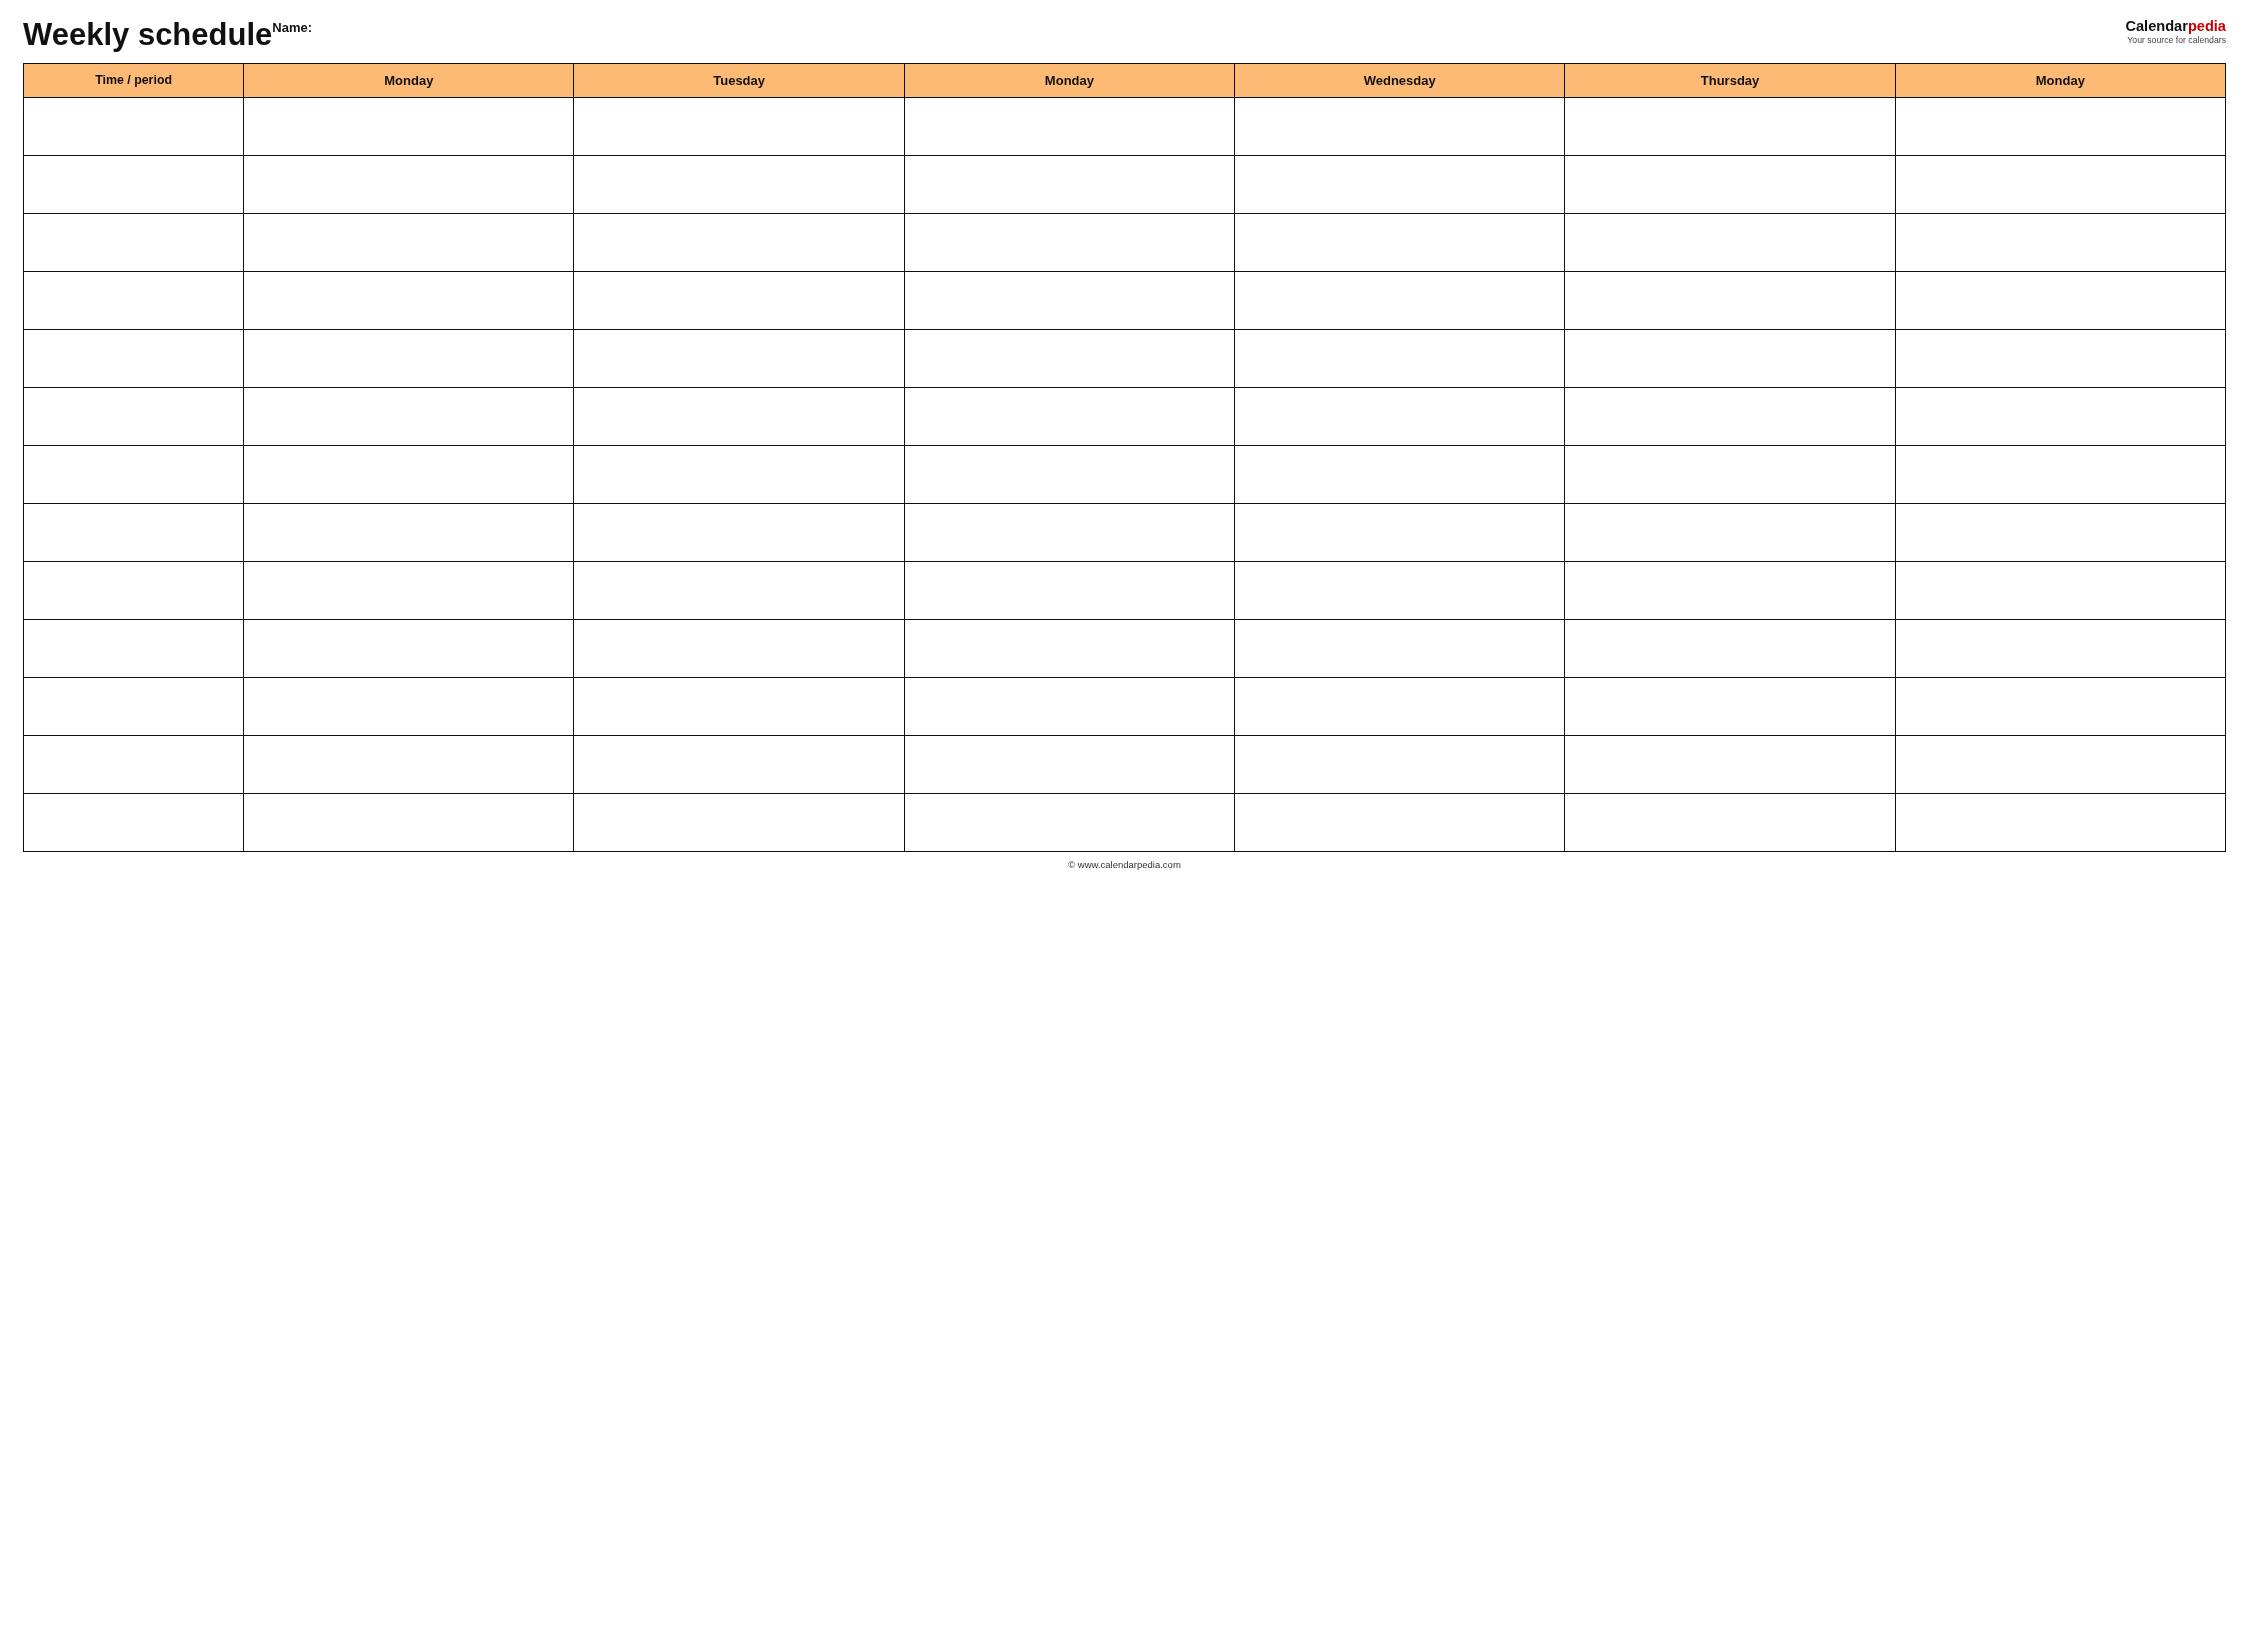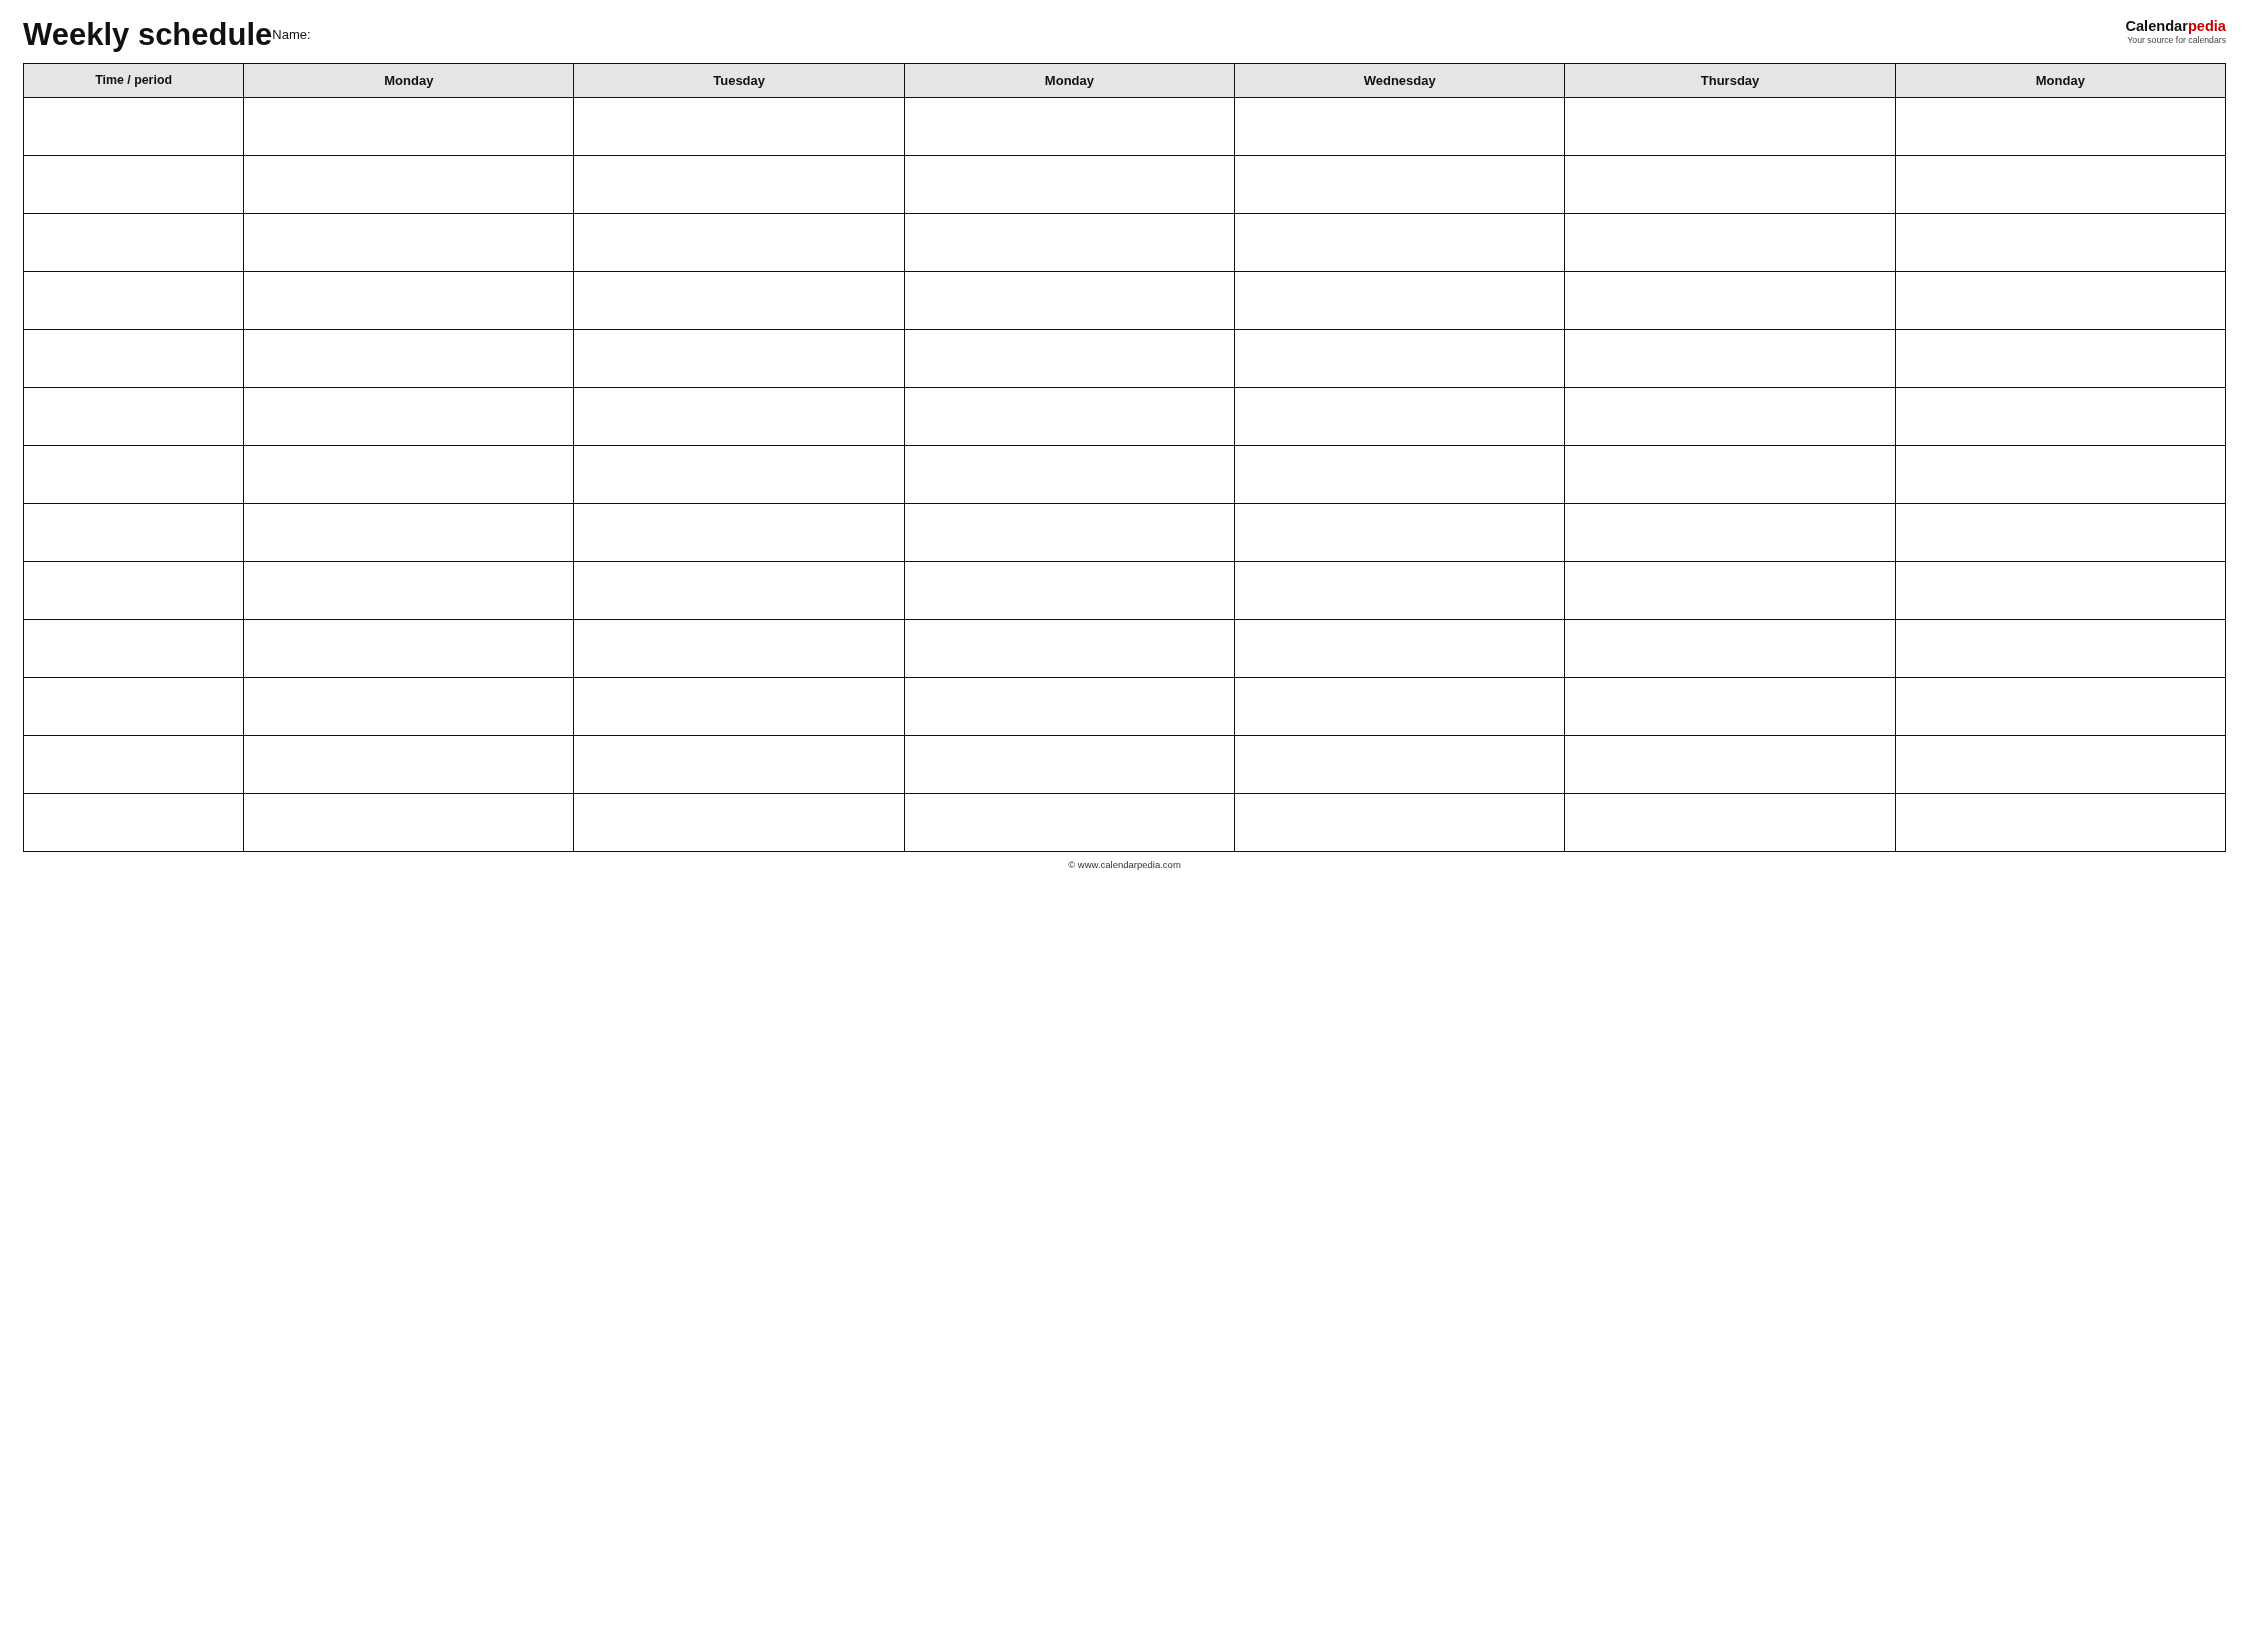--- a/index.html
+++ b/index.html
@@ -28,23 +28,23 @@
 
     .main-title {
       font-size: 31px;
       font-weight: bold;
       color: #111111;
       line-height: 1.1;
     }
 
     .name-label {
       font-size: 13px;
-      font-weight: normal;
-      color: #111111;
-      margin-top: 9px;
+      font-weight: bold;
+      color: #111111;
+      margin-top: 2px;
       text-align: center;
     }
 
     .logo-block {
       text-align: right;
       line-height: 1.2;
     }
 
     .logo-calendar {
       font-size: 14.6px;
@@ -74,21 +74,21 @@
       border: 1.5px solid #111111;
     }
 
     .schedule-table th,
     .schedule-table td {
       border: 0.7px solid #111111;
       padding: 0;
     }
 
     .schedule-table thead th {
-      background: #e5e5e5;
+      background: #fdba74;
       text-align: center;
       font-size: 13px;
       font-weight: bold;
       color: #111111;
       padding: 8.7px 5.8px;
       border: 1.5px solid #111111;
     }
 
     .schedule-table thead th.time-header {
       text-align: center;

